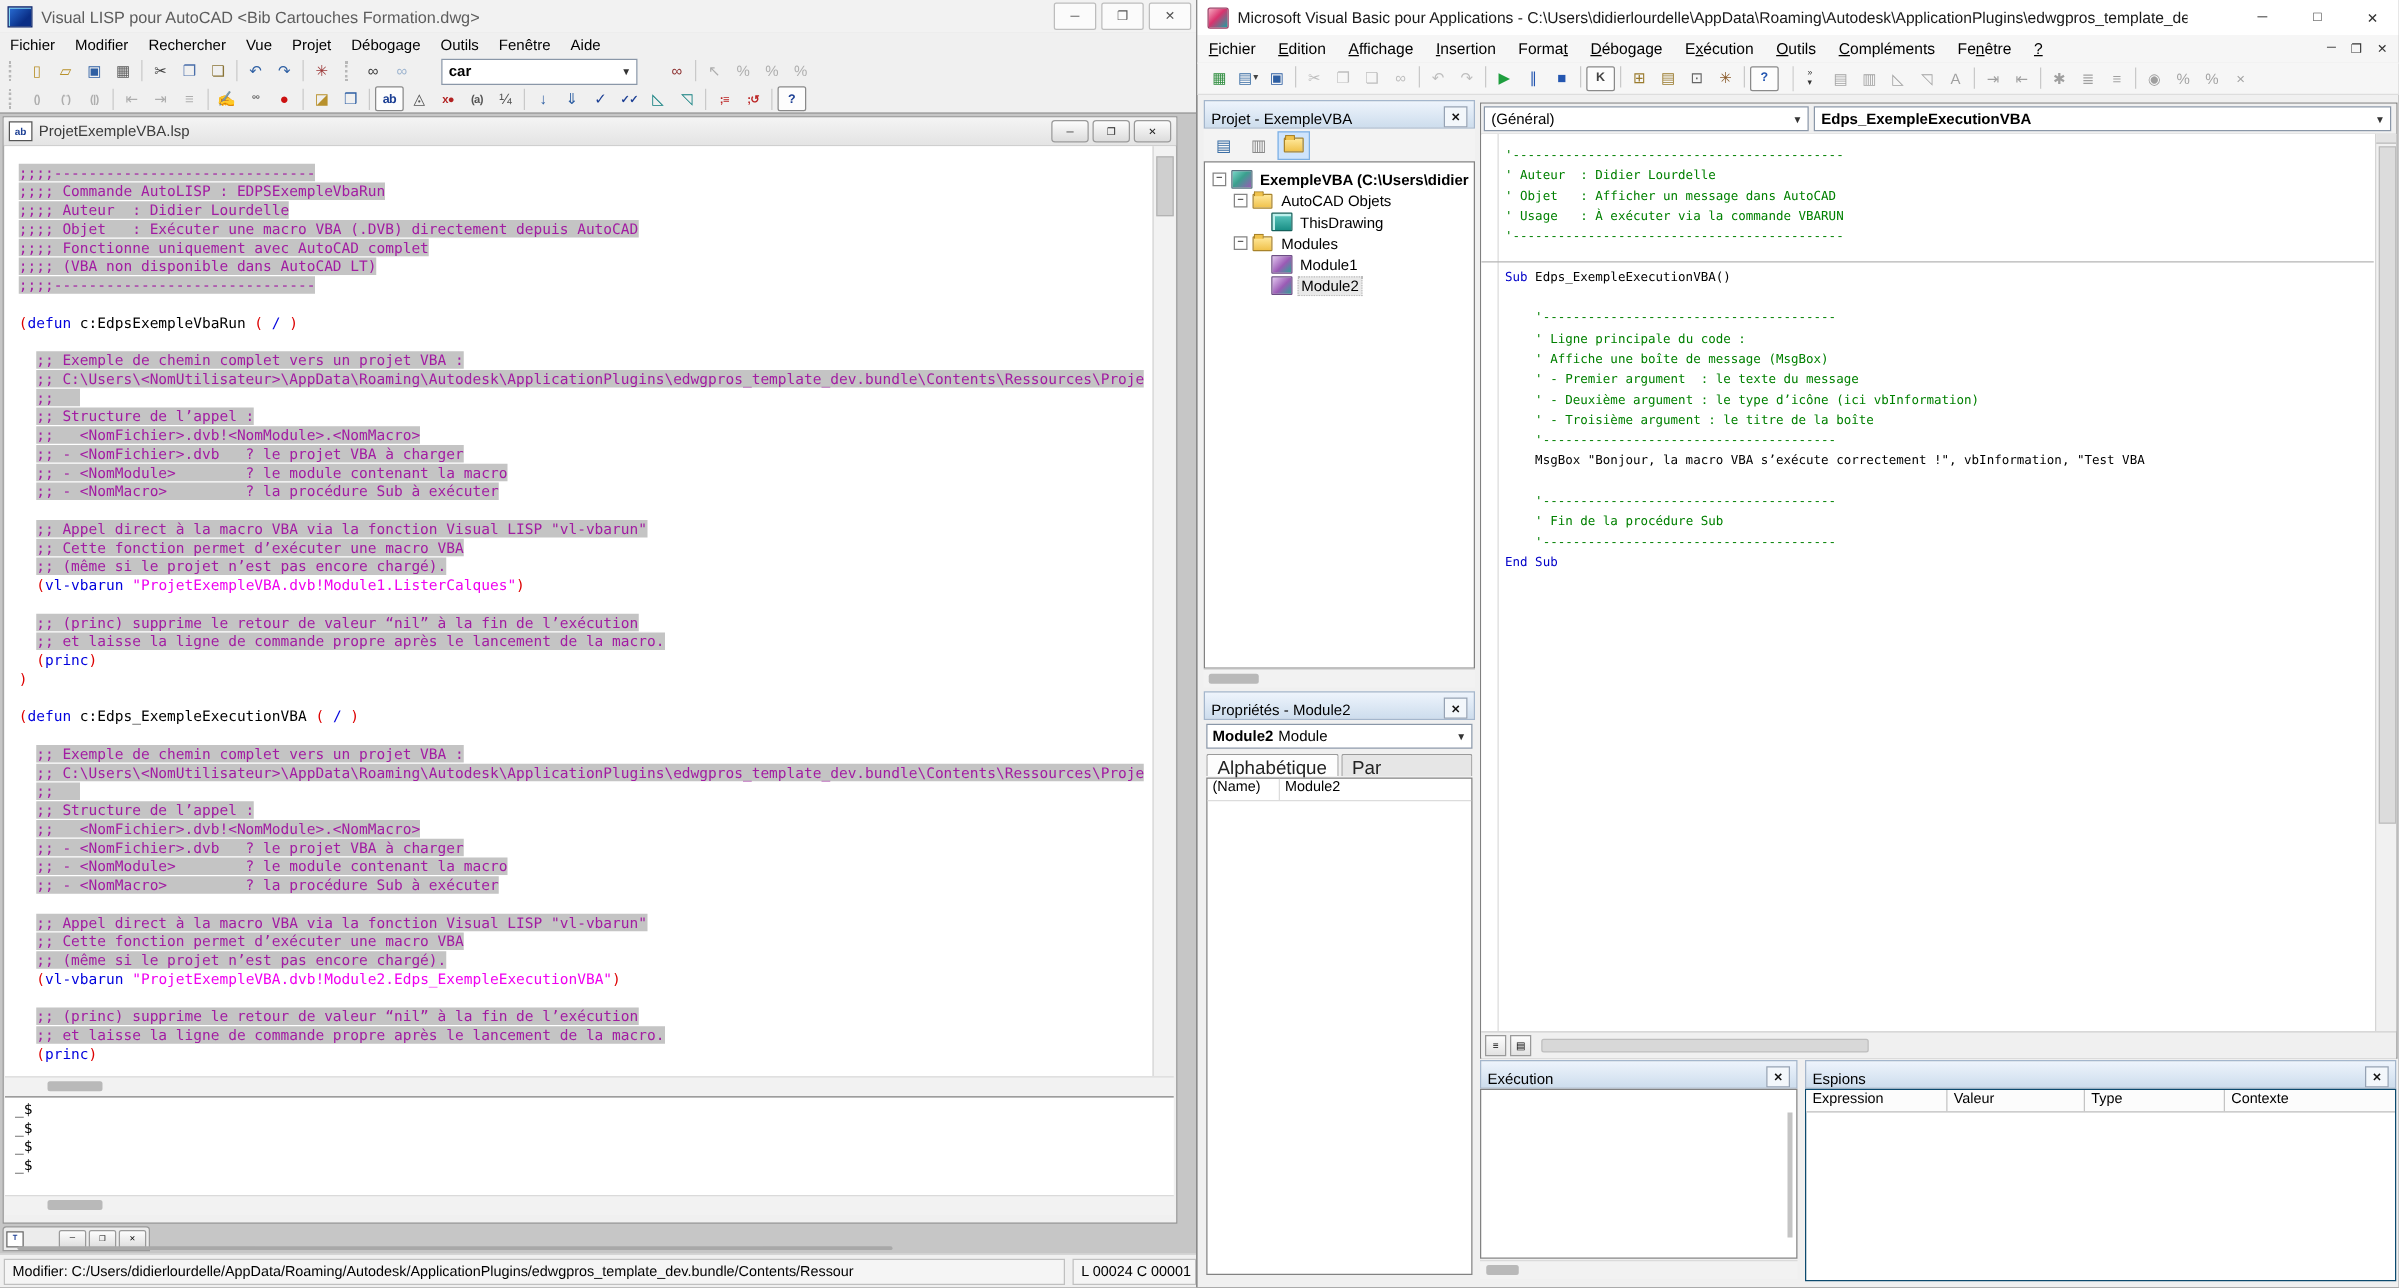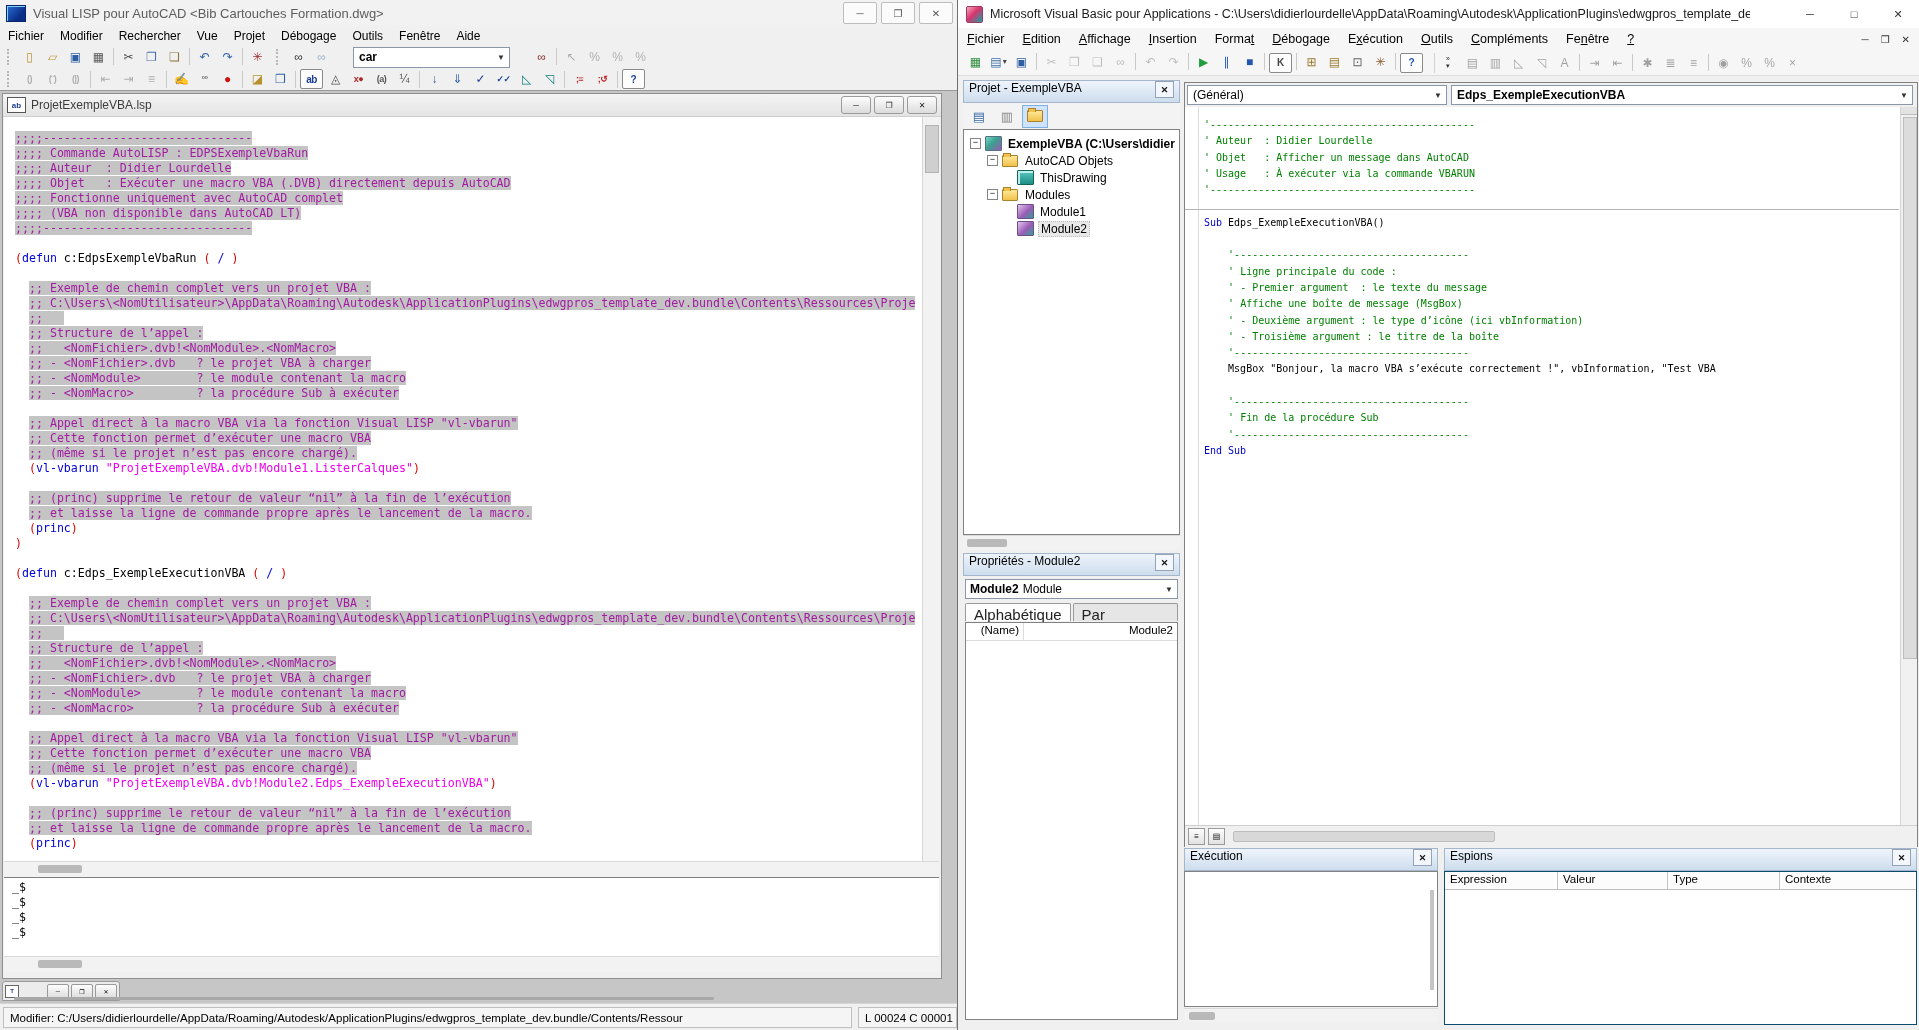--- a/index.html
+++ b/index.html
@@ -68,21 +68,21 @@
   .vba-appicon{width:15px;height:15px;margin:0 7px 0 8px;background:linear-gradient(135deg,#f5a9c0 0%,#d9336e 45%,#17a3a3 100%);transform:rotate(0deg);border-radius:2px;border:1px solid #9a3b63;}
   .vba-title-text{font-size:12.5px;color:#1a1a1a;white-space:nowrap;overflow:hidden;max-width:760px;}
   .vba-winbtn{width:44px;height:28px;display:flex;align-items:center;justify-content:center;font-size:11px;color:#333;}
   .vba-menu{left:0;top:28px;width:962px;height:22px;background:#f6f6f6;display:flex;align-items:center;font-size:12.5px;border-bottom:1px solid #e6e6e6;}
   .vba-menu .menu-item{padding:2px 9px;}
   .u{text-decoration:underline;}
   .mdictl{margin-left:auto;display:flex;gap:12px;padding-right:10px;font-size:10px;color:#333;}
   .vba-tb{left:0;top:50px;width:962px;height:26px;background:#f6f6f6;display:flex;align-items:center;border-bottom:1px solid #ddd;padding-left:6px;box-sizing:border-box;}
   .tb-expand{width:14px;height:20px;display:flex;flex-direction:column;align-items:center;justify-content:center;font-size:7px;color:#333;margin:0 6px 0 10px;border-left:1px solid #d0d0d0;padding-left:6px;}
 
-  .panel-title{height:23px;background:linear-gradient(#eef4fc,#cddded);border:1px solid #a4b6cc;display:flex;align-items:flex-start;padding:0 5px;font-size:12px;box-sizing:border-box;}
+  .panel-title{height:23px;background:linear-gradient(#eef4fc,#cddded);border:1px solid #a4b6cc;display:flex;align-items:flex-end;padding:0 5px;font-size:12px;box-sizing:border-box;}
   .pclose{margin-left:auto;width:17px;height:15px;border:1px solid #95a2b4;background:#f3f7fb;display:flex;align-items:center;justify-content:center;font-size:9px;font-weight:bold;color:#111;}
 
   .proj{left:5px;top:80px;width:217px;height:469px;background:#f0f0f0;}
   .proj-tools{height:26px;display:flex;align-items:center;padding-left:3px;background:#f3f3f3;}
   .pt-icon{width:24px;height:21px;display:flex;align-items:center;justify-content:center;font-size:13px;margin-right:2px;border:1px solid transparent;}
   .pt-icon.active{background:#cfe4fc;border:1px solid #7eb0e3;}
   .folder-glyph{width:14px;height:10px;background:linear-gradient(#ffe89a,#f0c24c);border:1px solid #a8832a;border-radius:1px;position:relative;}
   .folder-glyph::before{content:"";position:absolute;left:0;top:-3px;width:6px;height:3px;background:#f0c24c;border:1px solid #a8832a;border-bottom:none;border-radius:1px 1px 0 0;}
   .tree{position:absolute;left:0;top:49px;width:217px;height:406px;background:#fff;border:1px solid #828282;box-sizing:border-box;overflow:hidden;font-size:12px;padding-top:5px;}
   .trow{height:17px;display:flex;align-items:center;white-space:nowrap;overflow:hidden;}
@@ -96,21 +96,21 @@
   .tree-hscroll{position:absolute;left:0;top:455px;width:217px;height:14px;}
 
   .props{left:5px;top:553px;width:217px;height:473px;background:#f0f0f0;}
   .obj-combo{position:absolute;left:2px;top:26px;width:213px;height:20px;background:#fff;border:1px solid #8a97a8;display:flex;align-items:center;font-size:12px;padding-left:4px;box-sizing:border-box;}
   .obj-combo b{margin-right:4px;}
   .obj-combo .arr{margin-left:auto;width:16px;font-size:8px;text-align:center;color:#333;}
   .ptabs{position:absolute;left:2px;top:50px;height:20px;display:flex;font-size:15px;}
   .ptab{padding:2px 8px 0 8px;border:1px solid #9a9a9a;border-bottom:none;border-radius:2px 2px 0 0;background:#e6e6e6;color:#222;margin-right:2px;height:18px;box-sizing:border-box;}
   .ptab.active{background:#fdfdfd;font-weight:normal;}
   .pgrid{position:absolute;left:2px;top:69px;width:213px;height:398px;background:#fff;border:1px solid #828282;box-sizing:border-box;font-size:11.5px;}
-  .prow{height:17px;display:flex;border-bottom:1px solid #dcdcdc;text-align:right;}
+  .prow{height:17px;display:flex;border-bottom:1px solid #dcdcdc;}
   .prow .pc1{width:58px;border-right:1px solid #dcdcdc;padding:1px 4px;box-sizing:border-box;}
   .prow .pc2{flex:1;padding:1px 4px;}
 
   .vcode-win{left:226px;top:82px;width:734px;height:765px;background:#fff;border:1px solid #808080;box-sizing:border-box;}
   .vc-header{height:24px;background:#f0f0f0;border-bottom:1px solid #9a9a9a;position:relative;}
   .vc-combo{position:absolute;top:2px;height:20px;background:#fff;border:1px solid #8a97a8;display:flex;align-items:center;font-size:12px;padding-left:5px;box-sizing:border-box;}
   .vc-combo .arr{margin-left:auto;width:16px;font-size:8px;text-align:center;color:#333;}
   #vc-left{left:2px;width:260px;}
   #vc-right{left:266px;width:462px;}
   .vc-body{position:absolute;left:0;top:24px;width:732px;height:718px;background:#fff;overflow:hidden;}
@@ -501,22 +501,22 @@
             <div class="cl"><span class="vg">'--------------------------------------------</span></div>
             <div class="cl"><span class="vg">' Auteur  : Didier Lourdelle</span></div>
             <div class="cl"><span class="vg">' Objet   : Afficher un message dans AutoCAD</span></div>
             <div class="cl"><span class="vg">' Usage   : À exécuter via la commande VBARUN</span></div>
             <div class="cl"><span class="vg">'--------------------------------------------</span></div>
             <div class="cl"> </div>
             <div class="cl"><span class="vk">Sub</span><span class="vt"> Edps_ExempleExecutionVBA()</span></div>
             <div class="cl"> </div>
             <div class="cl"><span class="vt">    </span><span class="vg">'---------------------------------------</span></div>
             <div class="cl"><span class="vt">    </span><span class="vg">' Ligne principale du code :</span></div>
+            <div class="cl"><span class="vt">    </span><span class="vg">' Affiche une boîte de message (MsgBox)</span></div>
             <div class="cl"><span class="vt">    </span><span class="vg">' - Premier argument  : le texte du message</span></div>
-            <div class="cl"><span class="vt">    </span><span class="vg">' Affiche une boîte de message (MsgBox)</span></div>
             <div class="cl"><span class="vt">    </span><span class="vg">' - Deuxième argument : le type d’icône (ici vbInformation)</span></div>
             <div class="cl"><span class="vt">    </span><span class="vg">' - Troisième argument : le titre de la boîte</span></div>
             <div class="cl"><span class="vt">    </span><span class="vg">'---------------------------------------</span></div>
             <div class="cl"><span class="vt">    MsgBox "Bonjour, la macro VBA s’exécute correctement !", vbInformation, "Test VBA</span></div>
             <div class="cl"> </div>
             <div class="cl"><span class="vt">    </span><span class="vg">'---------------------------------------</span></div>
             <div class="cl"><span class="vt">    </span><span class="vg">' Fin de la procédure Sub</span></div>
             <div class="cl"><span class="vt">    </span><span class="vg">'---------------------------------------</span></div>
             <div class="cl"><span class="vk">End Sub</span></div>
           </div>

